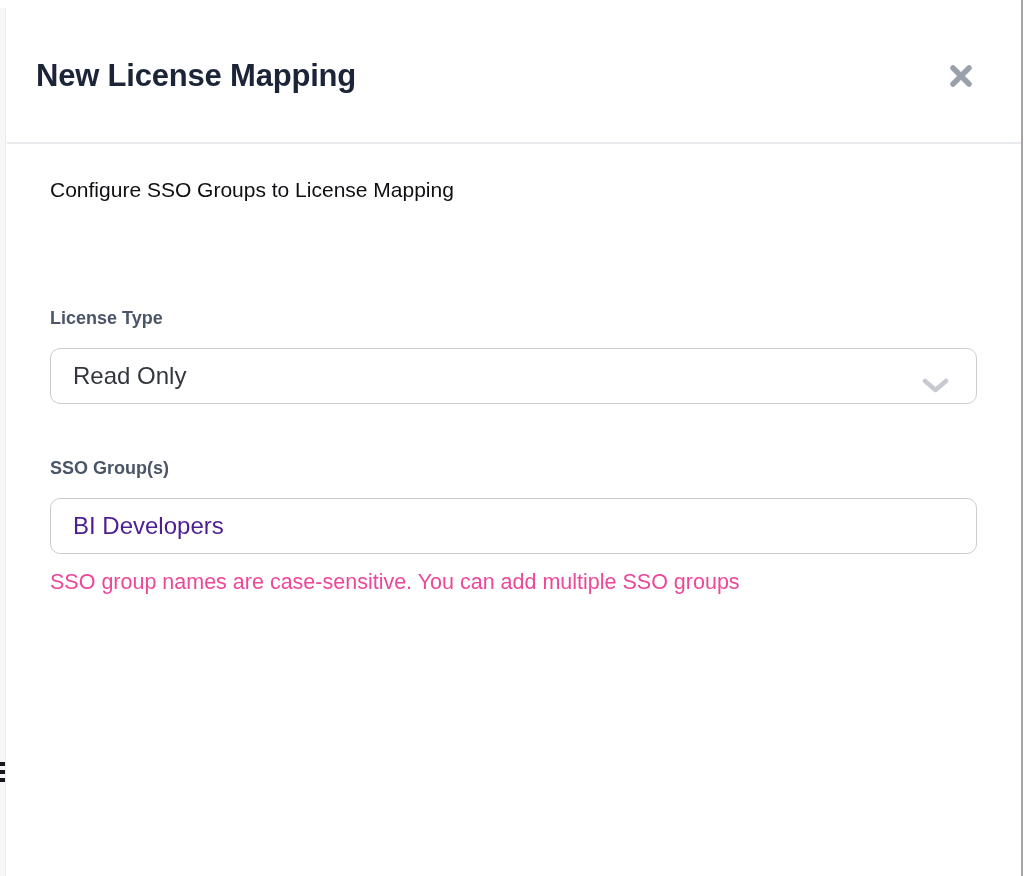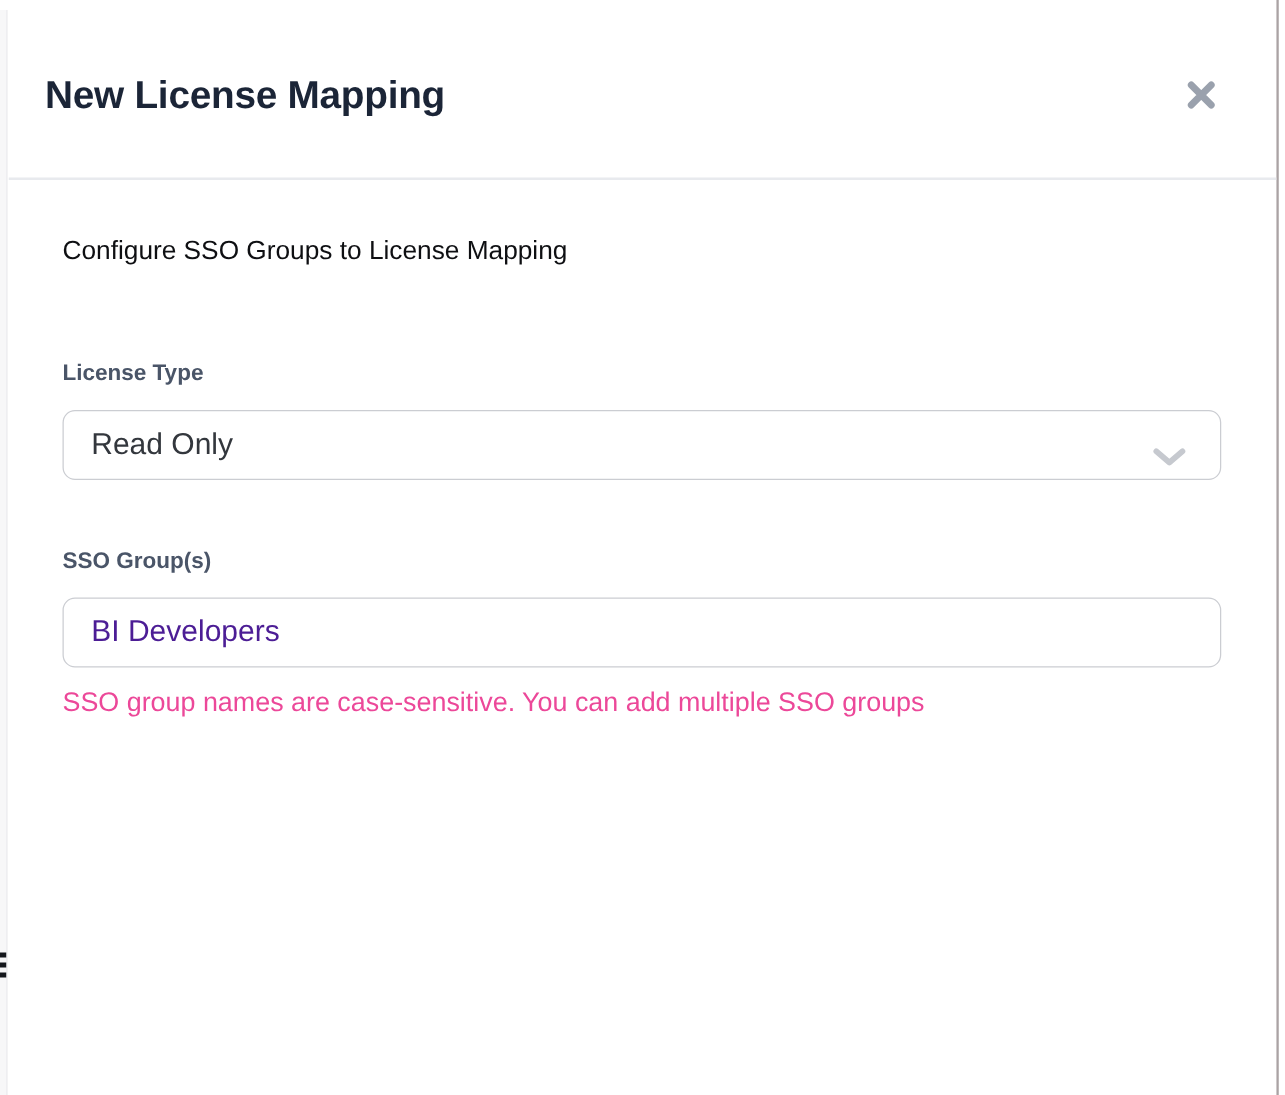--- a/index.html
+++ b/index.html
@@ -42,30 +42,30 @@
   }
   .close-btn {
     background: none; border: none; cursor: pointer;
     width: 40px; height: 40px;
     display: flex; align-items: center; justify-content: center;
   }
 
   .modal-body { padding: 0 0 0 43px; }
 
   .config-heading {
-    margin-top: 43px;
+    margin-top: 32px;
     font-size: 21px; line-height: 28px; color: #0e0f12;
     font-weight: 400;
   }
 
   .field-label {
     display: block;
     font-size: 18px; line-height: 22px; font-weight: 700; color: #4a5568;
   }
-  .label-license { margin-top: 72px; }
+  .label-license { margin-top: 103px; }
   .label-sso { margin-top: 53px; }
 
   .control {
     margin-top: 19px;
     width: 927px; height: 56px;
     background: #ffffff;
     border: 1px solid #cbcdd2;
     border-radius: 10px;
   }
   .select-box {

